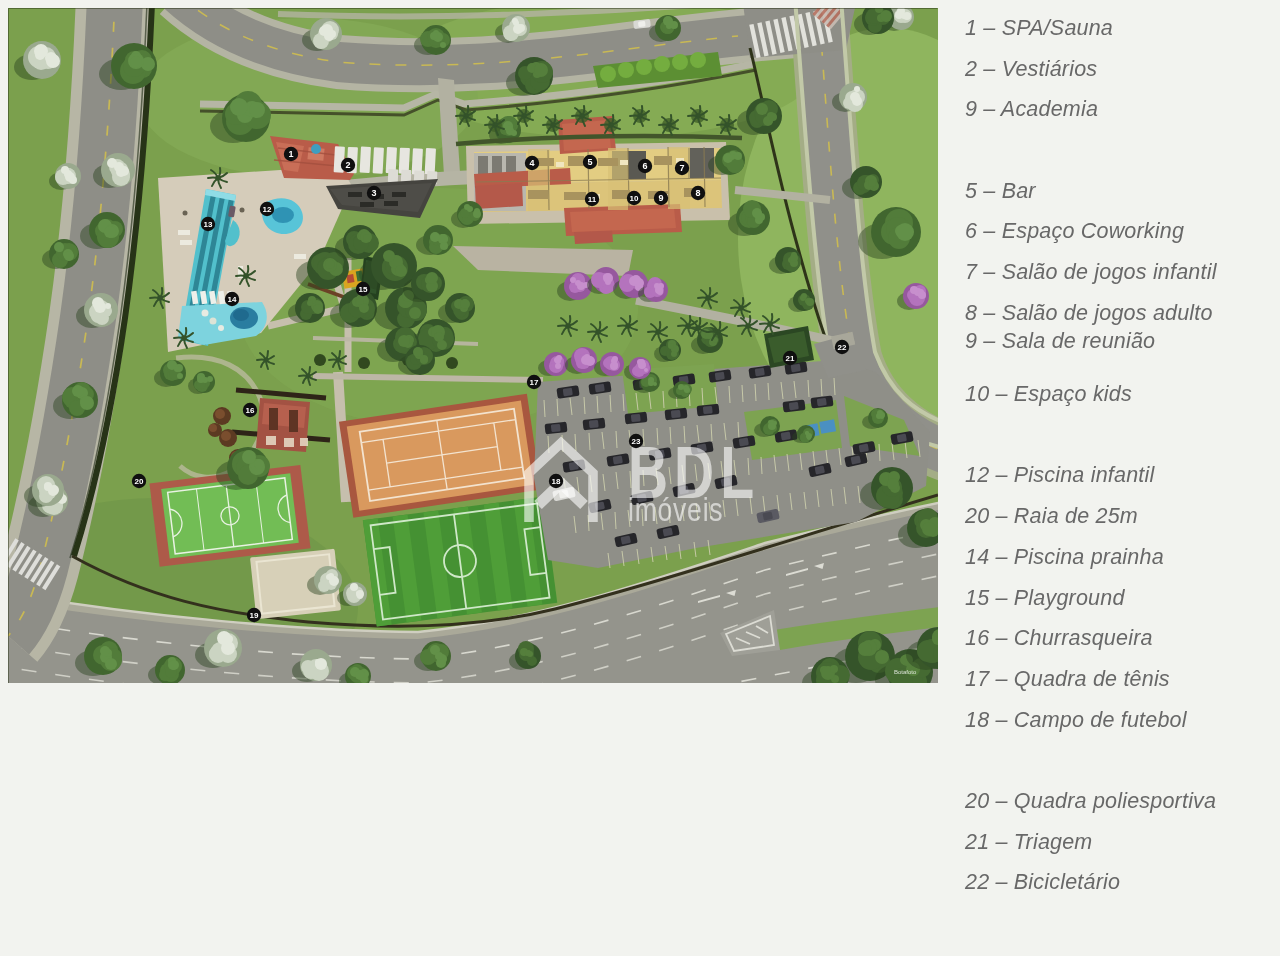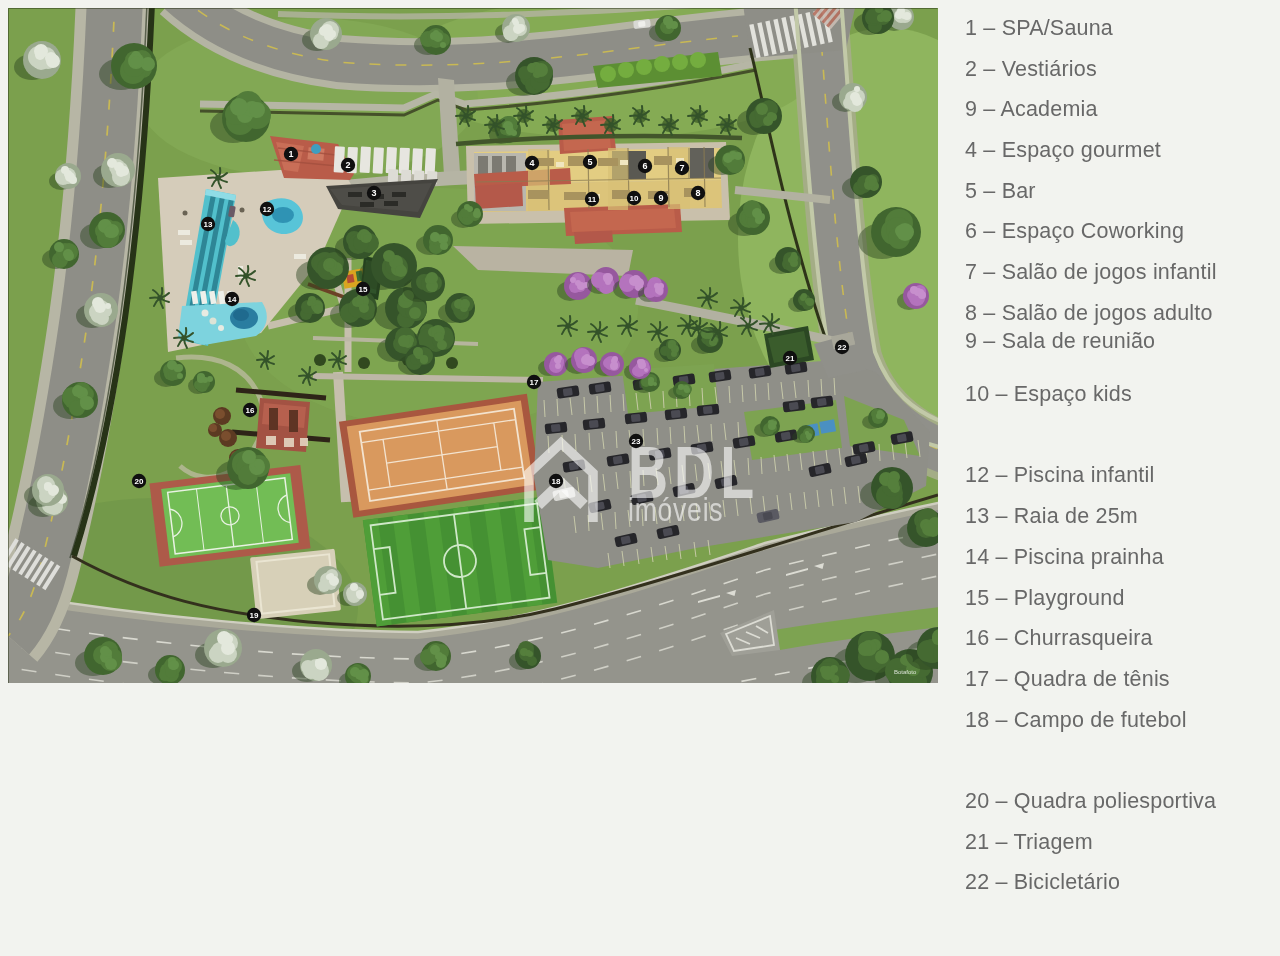--- a/index.html
+++ b/index.html
@@ -1,19 +1,19 @@
 <!DOCTYPE html>
 <html><head>
 <meta charset="utf-8">
 <style>
 html,body{margin:0;padding:0;width:1280px;height:956px;background:#f2f3ef;overflow:hidden;
 font-family:"Liberation Sans",sans-serif;}
 #map{position:absolute;left:8px;top:8px;width:930px;height:675px;overflow:hidden;}
 #legend{position:absolute;left:965px;top:0;width:310px;height:956px;}
-.li{position:absolute;left:0;font-size:21.5px;color:#686868;white-space:nowrap;letter-spacing:0.2px;}
+.li{position:absolute;left:0;font-size:21.5px;color:#686868;white-space:nowrap;letter-spacing:0.2px;font-style:italic;}
 </style>
 </head>
 <body>
 
 <div id="map">
 <svg width="930" height="675" viewBox="0 0 930 675" xmlns="http://www.w3.org/2000/svg">
 
 <rect x="0" y="0" width="930" height="675" fill="#7ba04d"></rect>
 
 <ellipse cx="880" cy="230" rx="150" ry="210" fill="#8fb55e"></ellipse>
@@ -2159,38 +2159,37 @@
 </div>
 
 <div id="legend">
 
 <div class="li" style="top:16px">1 – SPA/Sauna</div>
 
 <div class="li" style="top:57px">2 – Vestiários</div>
 
 <div class="li" style="top:97px">9 – Academia</div>
 
-<div class="li" style="top:138px">4 – Espaço gourmet</div>
 
 <div class="li" style="top:179px">5 – Bar</div>
 
 <div class="li" style="top:219px">6 – Espaço Coworking</div>
 
 <div class="li" style="top:260px">7 – Salão de jogos infantil</div>
 
 <div class="li" style="top:301px">8 – Salão de jogos adulto</div>
 
 <div class="li" style="top:329px">9 – Sala de reunião</div>
 
 <div class="li" style="top:382px">10 – Espaço kids</div>
 
 
 <div class="li" style="top:463px">12 – Piscina infantil</div>
 
-<div class="li" style="top:504px">13 – Raia de 25m</div>
+<div class="li" style="top:504px">20 – Raia de 25m</div>
 
 <div class="li" style="top:545px">14 – Piscina prainha</div>
 
 <div class="li" style="top:586px">15 – Playground</div>
 
 <div class="li" style="top:626px">16 – Churrasqueira</div>
 
 <div class="li" style="top:667px">17 – Quadra de tênis</div>
 
 <div class="li" style="top:708px">18 – Campo de futebol</div>

